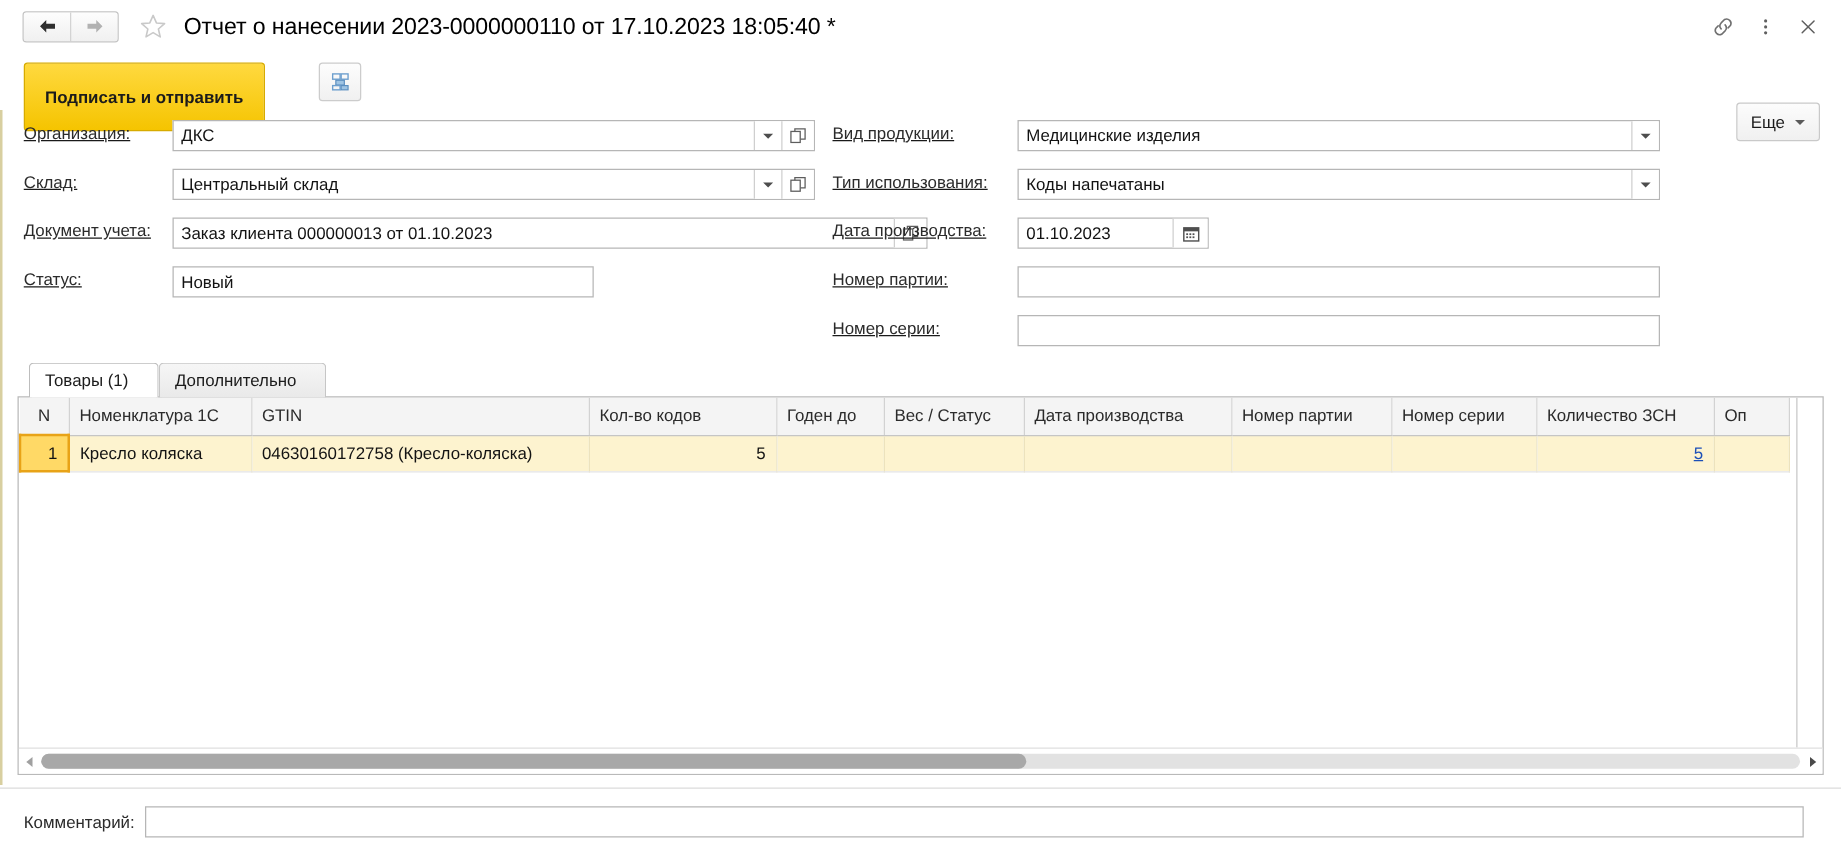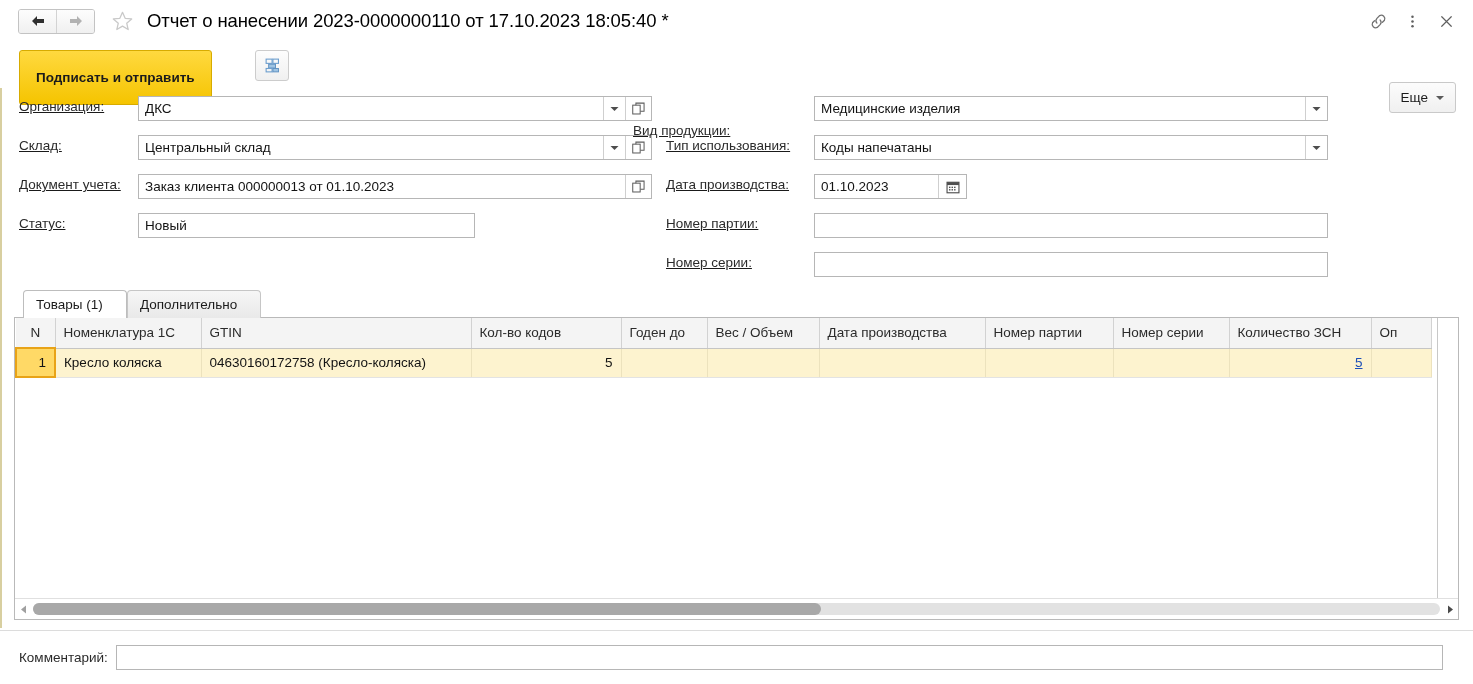--- a/index.html
+++ b/index.html
@@ -453,36 +453,36 @@
       <svg width="13" height="13" viewBox="0 0 14 14">
         <rect x="0.8" y="3.4" width="8" height="9.5" fill="none" stroke="#5d5d5d" stroke-width="1.1"></rect>
         <path d="M4.2 3.4 L4.2 1.2 L13 1.2 L13 10 L9 10" fill="none" stroke="#5d5d5d" stroke-width="1.1"></path>
       </svg>
     </span>
   </div>
 
   <div class="fld" style="left:19px; top:89px;">
     <span class="fld-label">Документ учета:</span>
   </div>
-  <div class="input-wrap" style="left:138px; top:86px; width:514px;">
+  <div class="input-wrap" style="left:138px; top:86px; width:604px;">
     <span class="txt">Заказ клиента 000000013 от 01.10.2023</span>
     <span class="btn-open">
       <svg width="13" height="13" viewBox="0 0 14 14">
         <rect x="0.8" y="3.4" width="8" height="9.5" fill="none" stroke="#5d5d5d" stroke-width="1.1"></rect>
         <path d="M4.2 3.4 L4.2 1.2 L13 1.2 L13 10 L9 10" fill="none" stroke="#5d5d5d" stroke-width="1.1"></path>
       </svg>
     </span>
   </div>
 
   <div class="fld" style="left:19px; top:128px;">
     <span class="fld-label">Статус:</span>
   </div>
   <div class="plain-input" style="left:138px; top:125px; width:337px;">Новый</div>
 
-  <div class="fld" style="left:633px; top:11px;margin-top:24px;">
+  <div class="fld" style="left:666px; top:11px;">
     <span class="fld-label">Вид продукции:</span>
   </div>
   <div class="input-wrap" style="left:814px; top:8px; width:514px;">
     <span class="txt">Медицинские изделия</span>
     <span class="btn-drop">
       <svg width="9" height="6" viewBox="0 0 9 6">
         <path d="M0.5 1 L4.5 5 L8.5 1 Z" fill="#4d4d4d"></path>
       </svg>
     </span>
   </div>
@@ -554,21 +554,21 @@
         <col style="width:142px">
         <col style="width:60px">
       </colgroup>
       <thead>
         <tr>
           <th class="num">N</th>
           <th>Номенклатура 1С</th>
           <th>GTIN</th>
           <th>Кол-во кодов</th>
           <th>Годен до</th>
-          <th>Вес / Объем</th>
+          <th>Вес / Статус</th>
           <th>Дата производства</th>
           <th>Номер партии</th>
           <th>Номер серии</th>
           <th>Количество ЗСН</th>
           <th>Оп</th>
         </tr>
       </thead>
       <tbody>
         <tr>
           <td class="cell-selected">1</td>

